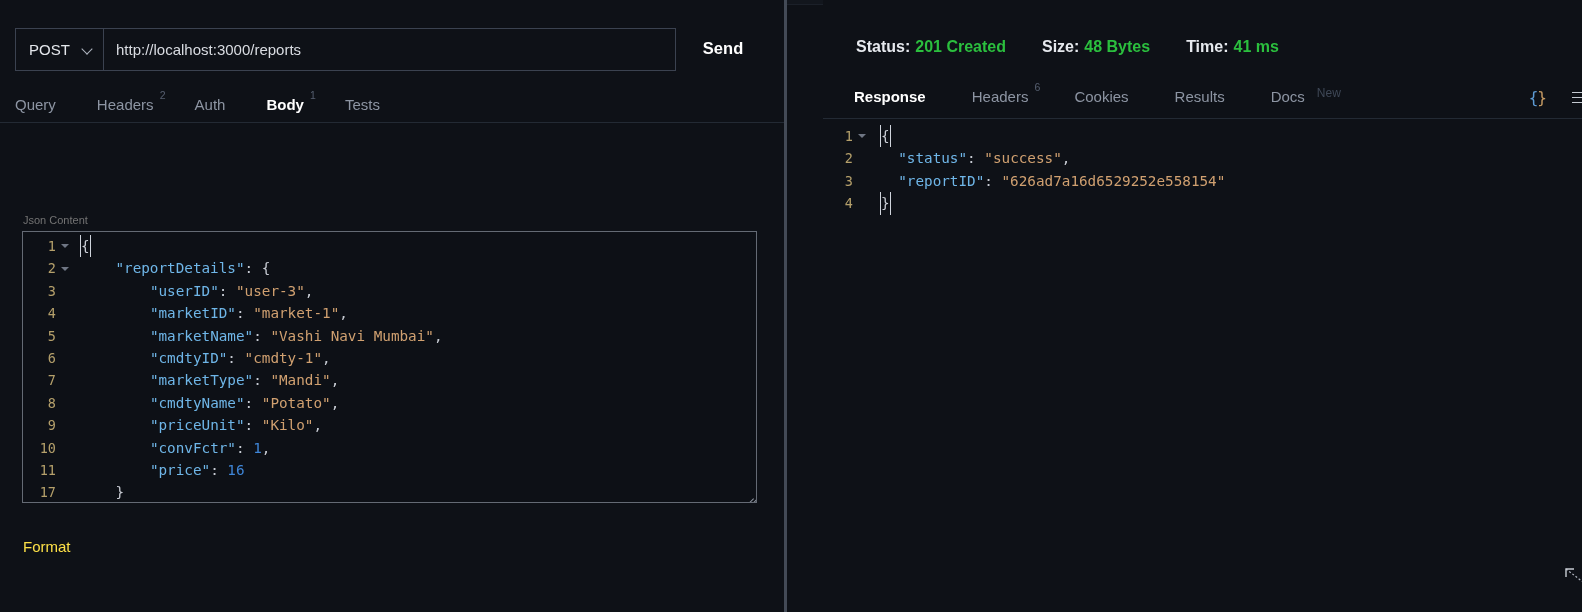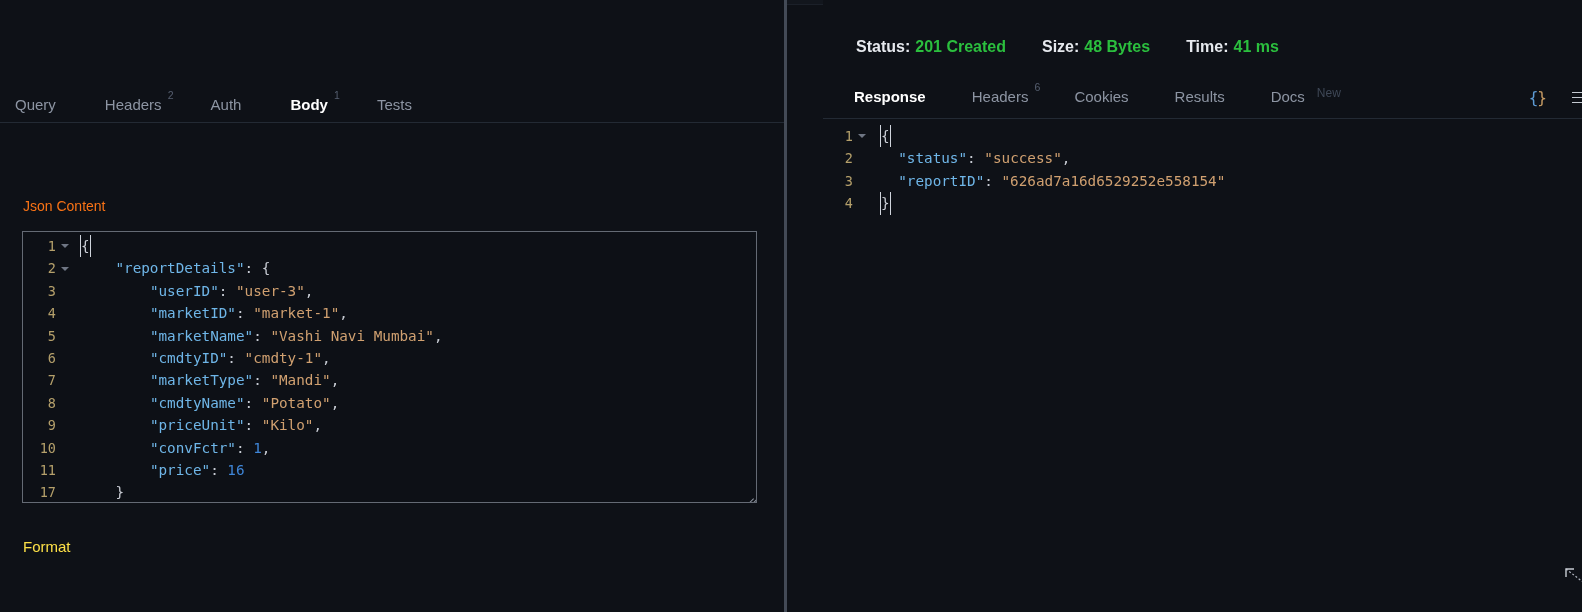--- a/index.html
+++ b/index.html
@@ -124,21 +124,21 @@
 
   
   .req-tabs {
     position: absolute;
     top: 86px;
     left: 15px;
     width: 755px;
     height: 36px;
     display: flex;
     align-items: center;
-    gap: 8px;
+    gap: 0;
   }
   .tab {
     position: relative;
     font-size: 15px;
     color: #8d95a3;
     cursor: pointer;
     padding: 0 0 0 0;
     margin-right: 41px;
     white-space: nowrap;
   }
@@ -184,24 +184,24 @@
     cursor: pointer;
     white-space: nowrap;
   }
   .bt-tab.active {
     color: #ffffff;
     font-weight: bold;
   }
 
   .json-content-label {
     position: absolute;
-    top: 198px;
+    top: 214px;
     left: 23px;
-    font-size: 14px;
-    color: #f97316;
+    font-size: 11px;
+    color: #737373;
   }
 
   
   .json-editor {
     position: absolute;
     top: 231px;
     left: 22px;
     width: 735px;
     height: 272px;
     border: 1px solid #646a74;
@@ -403,20 +403,30 @@
 </style>
 </head>
 <body>
 
 <div id="app">
 
   <div class="top-strip"></div>
 
   <div class="left-panel">
 
+    <div class="request-bar">
+      <div class="url-group">
+        <div class="method-select">
+          <span>POST</span>
+          <span class="chev"></span>
+        </div>
+        <input class="url-input" type="text" value="http://localhost:3000/reports" placeholder="Enter request URL" style="">
+      </div>
+      <button class="send-button">Send</button>
+    </div>
 
     <div class="req-tabs" id="req-tabs">
         <div class="tab"><span>Query</span></div>
         <div class="tab"><span>Headers</span><span class="badge">2</span></div>
         <div class="tab"><span>Auth</span></div>
         <div class="tab active"><span>Body</span><span class="badge">1</span></div>
         <div class="tab"><span>Tests</span></div>
       </div>
 
     <div class="hr-line" style="top:122px;"></div>

